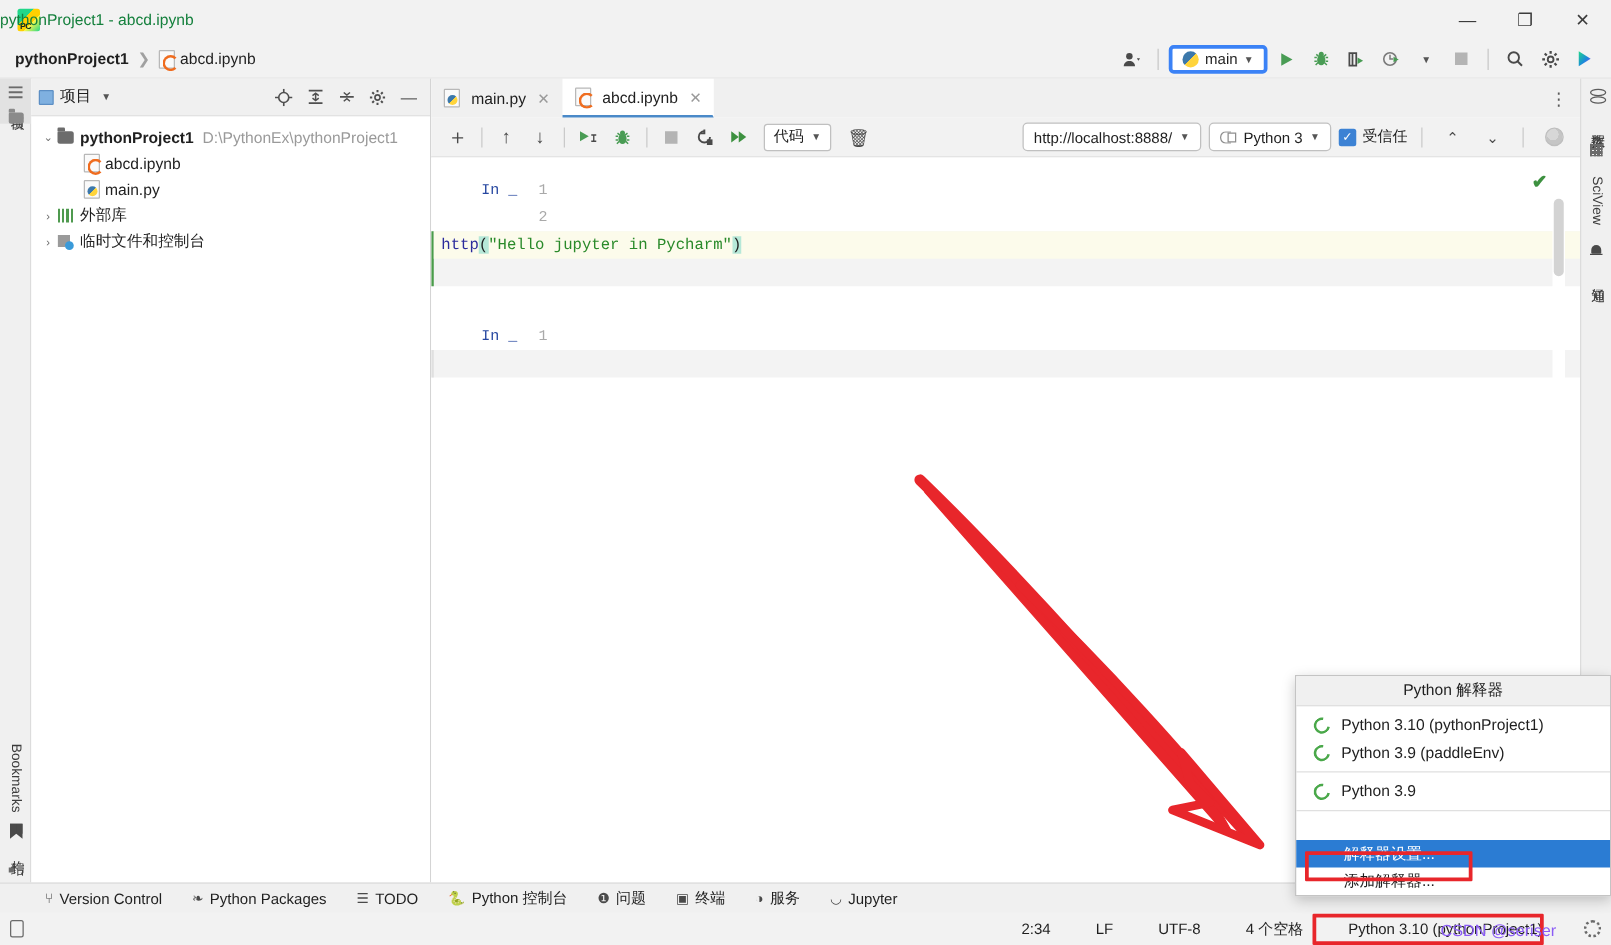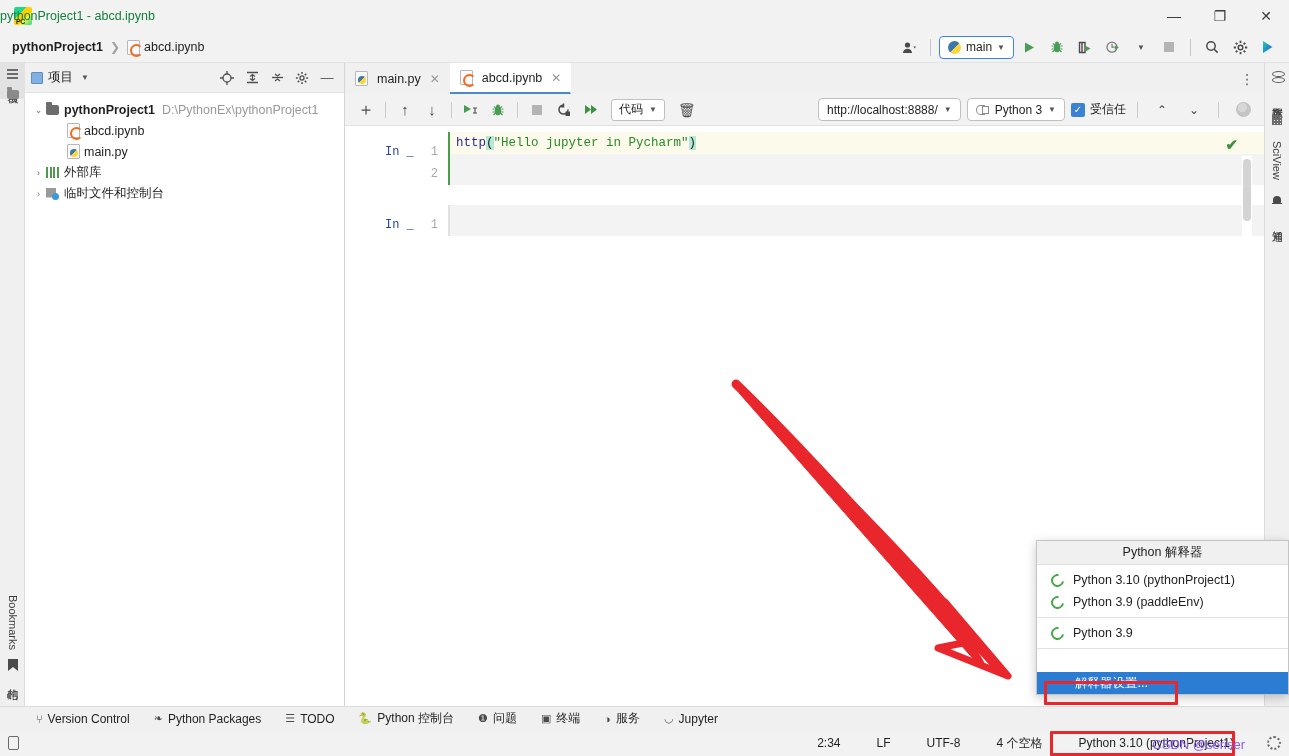--- a/index.html
+++ b/index.html
@@ -67,21 +67,21 @@
     background: linear-gradient(135deg,#3c78aa 0 50%, #ffd43b 50% 100%);
   }
   .tb-right { margin-left: auto; display: flex; align-items: center; padding-right: 8px; gap: 2px; }
   .tb-btn {
     width: 26px; height: 24px; display: flex; align-items: center; justify-content: center;
     font-size: 13px; color: #4a4a4a; border-radius: 3px; cursor: default;
   }
   .tb-sep { width: 1px; height: 17px; background: #c8c8c8; margin: 0 6px; }
   .runcfg {
     display: flex; align-items: center; gap: 5px; height: 23px; padding: 0 8px;
-    border: 1px solid #3b82f6; border-radius: 4px; background: #fff; cursor: default;
+    border: 3px solid #3b82f6; border-radius: 4px; background: #fff; cursor: default;
   }
   .runcfg .lbl { font-size: 12px; color: #1f1f1f; }
   .pydot { width: 13px; height: 13px; border-radius: 50%;
            background: linear-gradient(135deg,#3c78aa 0 50%, #ffd43b 50% 100%); }
   .caret { font-size: 8px; color: #555; }
   .stopsq { width: 10px; height: 10px; background: #b4b4b4; }
 
   
   .leftstrip {
     position: absolute; top: 63px; left: 0; width: 25px; height: 643px;
@@ -205,21 +205,21 @@
     width: 14px; height: 14px; background: #3c82d4; border-radius: 2px;
     color: #fff; font-size: 10px; display: flex; align-items: center; justify-content: center;
   }
   .globe {
     width: 15px; height: 15px; border-radius: 50%; border: 1.5px solid #adadad; opacity: .75;
     background: radial-gradient(circle at 40% 35%, #cfcfcf 0 40%, #b6b6b6 41% 100%);
   }
 
   
   .canvas { position: relative; height: 580px; background: #fff; overflow: hidden; }
-  .cell { display: flex; position: relative; }
+  .cell { display: flex; position: relative; flex-direction: column; }
   .gutter { width: 103px; flex: none; text-align: right; padding-right: 10px; font-size: 12px;
             font-family: "Liberation Mono", monospace; color: #2647a0; padding-top: 9px; }
   .gutter .num { color: #a9a9a9; display: inline-block; width: 17px; text-align: right; }
   .codebox { flex: 1; background: #f3f3f3; border-left: 2px solid #4a9c4a; position: relative; }
   .cell.active .coderow1 { background: #fcfbeb; }
   .coderow {
     height: 22px; font-family: "Liberation Mono", monospace; font-size: 12.5px;
     padding-left: 6px; line-height: 22px; white-space: pre;
   }
   .kw { color: #2b2b9c; }
@@ -616,20 +616,23 @@
     </div>
     <div class="popup-divider"></div>
     <div class="popup-item">
       <span class="ring"></span>
       <span>Python 3.9</span>
     </div>
     <div class="popup-divider"></div>
     <div class="popup-item selected" style="padding-left:38px">
       <span>解释器设置...</span>
     </div>
+    <div class="popup-item" style="padding-left:38px">
+      <span>添加解释器...</span>
+    </div>
   </div>
 
   <div class="bottombar">
     <div class="bw">
       <span class="gi">⑂</span>
       <span>Version Control</span>
     </div>
     <div class="bw">
       <span class="gi">❧</span>
       <span>Python Packages</span>

